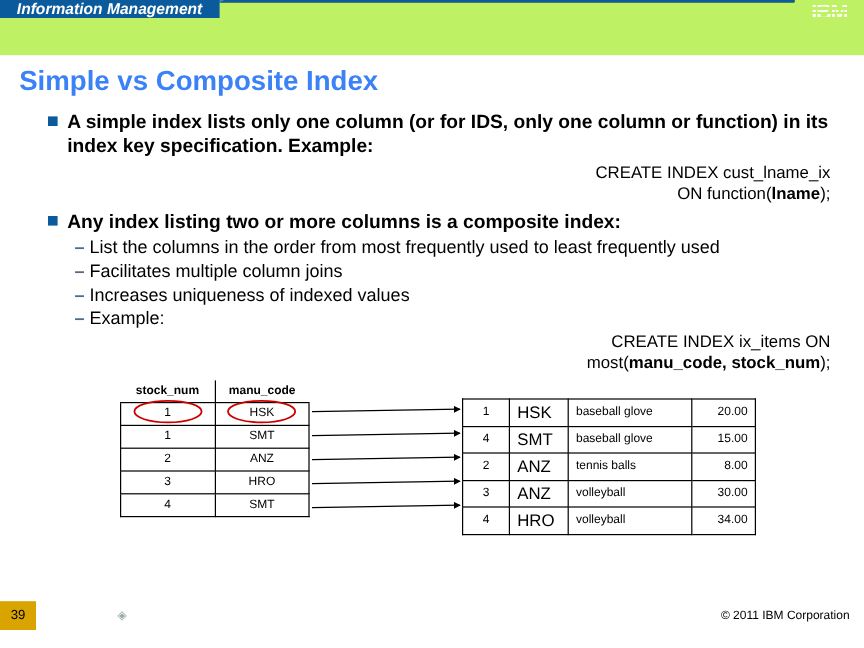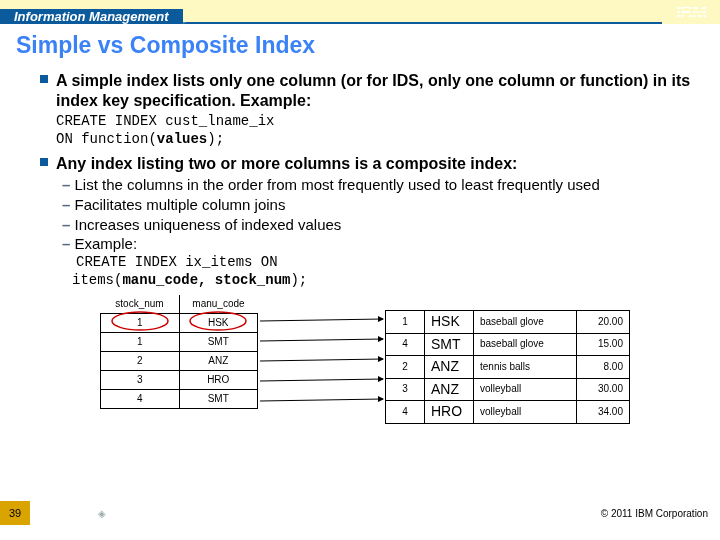--- a/index.html
+++ b/index.html
@@ -14,24 +14,24 @@
   }
   .slide {
     width: 720px;
     height: 540px;
     position: relative;
     box-sizing: border-box;
   }
 
   
   .header {
-    height: 24px;
-    background: #fef9c3;
-    display: flex;
-    align-items: flex-end;
+    height: 46px;
+    background: #bef264;
+    display: flex;
+    align-items: flex-start;
   }
   .header-brand {
     background: #0a5a9c;
     color: #fff;
     font-style: italic;
     font-weight: bold;
     font-size: 13px;
     padding: 0 14px;
     display: flex;
     align-items: center;
@@ -92,26 +92,27 @@
   .b1::before {
     content: "";
     position: absolute;
     left: 0;
     top: 4px;
     width: 8px;
     height: 8px;
     background: #0a5a9c;
   }
   .code {
-    font-family: Liberation Mono, monospace;
+    font-family: Liberation Sans, sans-serif;
     font-weight: normal;
     font-size: 14px;
     margin-left: 16px;
     line-height: 1.25;
     white-space: nowrap;
+    text-align: right;
   }
   .b2 {
     margin-left: 22px;
     font-weight: normal;
     font-size: 15px;
     text-indent: -12px;
     padding-left: 12px;
     margin-top: 1px;
   }
   .b2 .dash {
@@ -136,21 +137,21 @@
   .idx-table th, .idx-table td {
     border: 1px solid #000;
     padding: 2px 6px;
     text-align: center;
     height: 14px;
   }
   .idx-table th {
     border-top: none;
     border-left: none;
     border-right: none;
-    font-weight: normal;
+    font-weight: bold;
     font-size: 10px;
     padding: 2px 4px;
   }
   .idx-table th + th {
     border-left: 1px solid #000;
   }
   .idx-col1 { width: 70px; }
   .idx-col2 { width: 70px; }
 
   .data-table {
@@ -229,32 +230,32 @@
     </div>
   </div>
 
   <div class="title">Simple vs Composite Index</div>
 
   <div class="content">
 
     <div class="b1">A simple index lists only one column (or for IDS, only one column or function) in its index key specification. Example:</div>
     <div class="code">CREATE INDEX cust_lname_ix</div>
     <div class="code">
-      <span>ON function(</span><b>values</b><span>);</span>
+      <span>ON function(</span><b>lname</b><span>);</span>
     </div>
 
     <div class="b1">Any index listing two or more columns is a composite index:</div>
     <div class="b2"><span class="dash">–</span> <span>List the columns in the order from most frequently used to least frequently used</span></div>
     <div class="b2"><span class="dash">–</span> <span>Facilitates multiple column joins</span></div>
     <div class="b2"><span class="dash">–</span> <span>Increases uniqueness of indexed values</span></div>
     <div class="b2"><span class="dash">–</span> <span>Example:</span></div>
 
     <div class="code" style="margin-left:36px">CREATE INDEX ix_items ON</div>
     <div class="code" style="margin-left:32px">
-      <span>items(</span><b>manu_code, stock_num</b><span>);</span>
+      <span>most(</span><b>manu_code, stock_num</b><span>);</span>
     </div>
 
     <div class="diagram">
       <table class="idx-table">
         <tbody>
             <tr>
           <th class="idx-col1">stock_num</th>
           <th class="idx-col2">manu_code</th>
         </tr>
         <tr>

